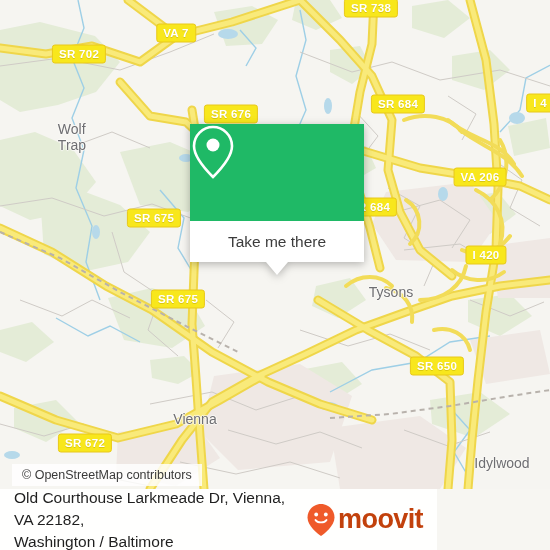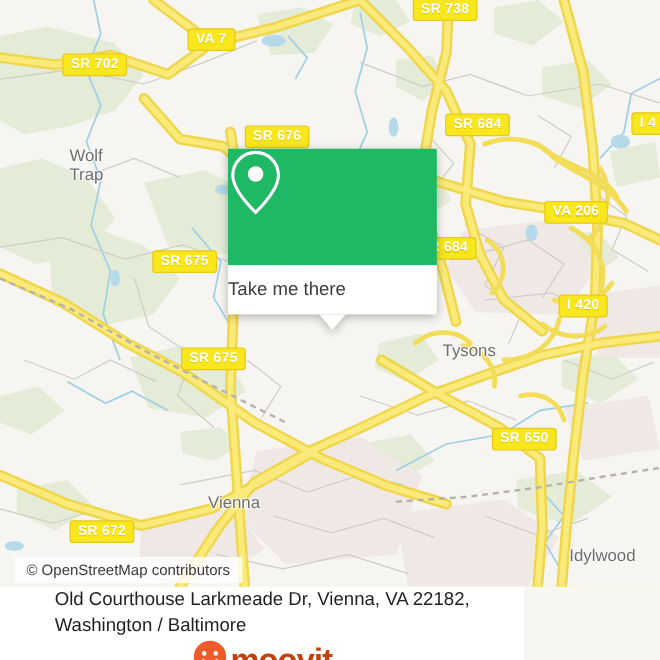--- a/index.html
+++ b/index.html
@@ -6,21 +6,21 @@
   html,body { width:550px; height:550px; }
   body {
     font-family:"Liberation Sans", sans-serif;
     background:#f7f6f2;
     overflow:hidden;
     position:relative;
   }
   #root { position:relative; width:550px; height:550px; overflow:hidden; }
 
   
-  .map { position:absolute; left:0; top:0; width:550px; height:489px; overflow:hidden; background:#fef9c3; }
+  .map { position:absolute; left:0; top:0; width:550px; height:489px; overflow:hidden; background:#7dd3fc; }
   .map svg { position:absolute; left:0; top:0; }
 
   
   .shield {
     position:absolute;
     background:#f8e71c;
     border:1.5px solid #e8c81a;
     border-radius:3px;
     color:#ffffff;
     font-size:11.5px;
@@ -56,21 +56,21 @@
     filter:drop-shadow(0 2px 4px rgba(0,0,0,.28));
   }
   .popup-top {
     height:97px;
     background:#1fb966;
     display:flex; align-items:center; justify-content:center;
   }
   .popup-bottom {
     height:41px;
     background:#ffffff;
-    display:flex; align-items:center; justify-content:flex-start;
+    display:flex; align-items:center; justify-content:center;
     font-size:15.5px;
     color:#3c3c3c;
   }
   .popup-tail {
     position:absolute;
     left:50%; top:138px;
     margin-left:-11px;
     width:0; height:0;
     border-left:11px solid transparent;
     border-right:11px solid transparent;
@@ -91,21 +91,20 @@
   
   .footer {
     position:absolute;
     left:0; top:489px;
     width:437px; height:61px;
     background:rgba(255,255,255,.92);
     display:flex;
     align-items:center;
     justify-content:space-between;
     padding:0 14px 0 14px;
-    flex-direction:column;
   }
   .footer-text {
     font-size:15.5px;
     color:#1f1f1f;
     line-height:22px;
     max-width:400px;
   }
   .brand { display:flex; align-items:center; gap:2px; }
   .brand-word {
     font-size:27px;

